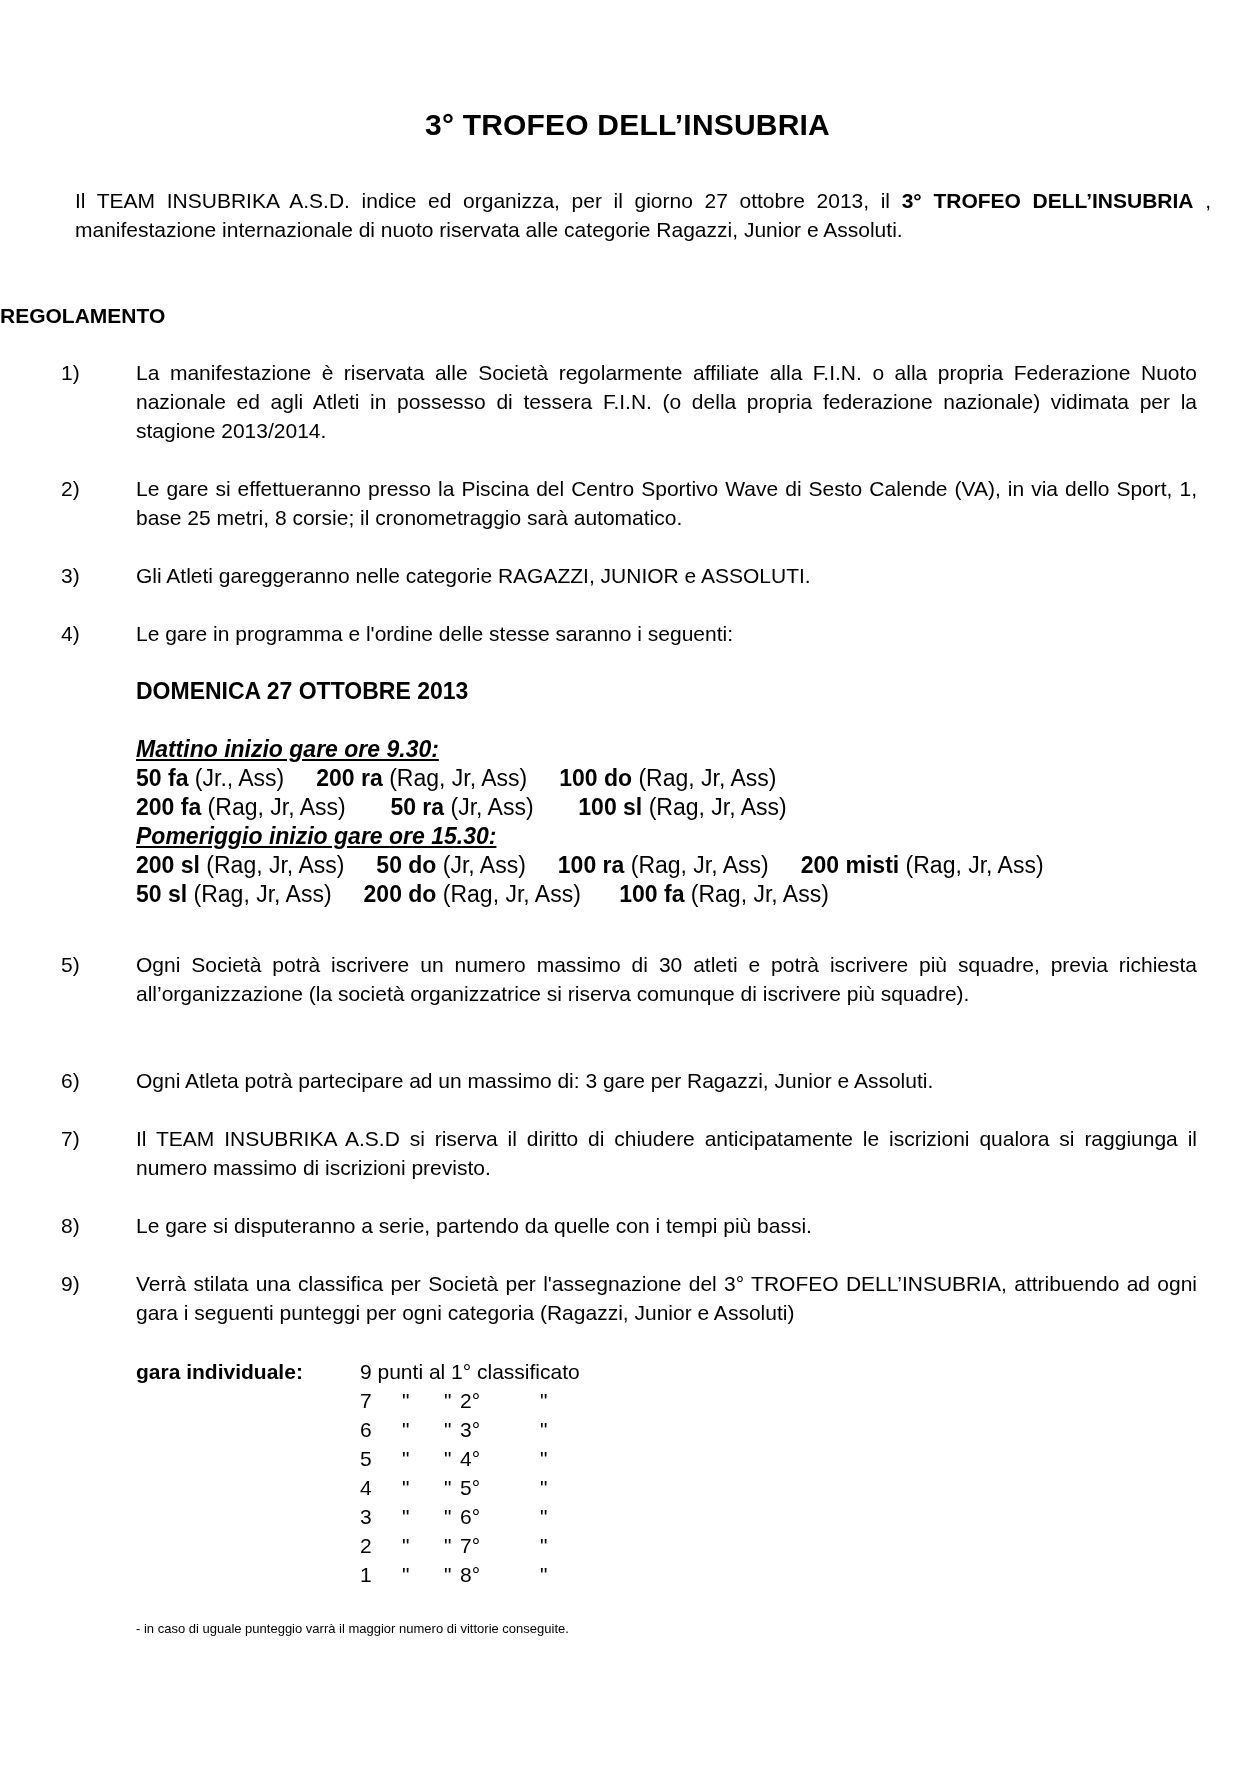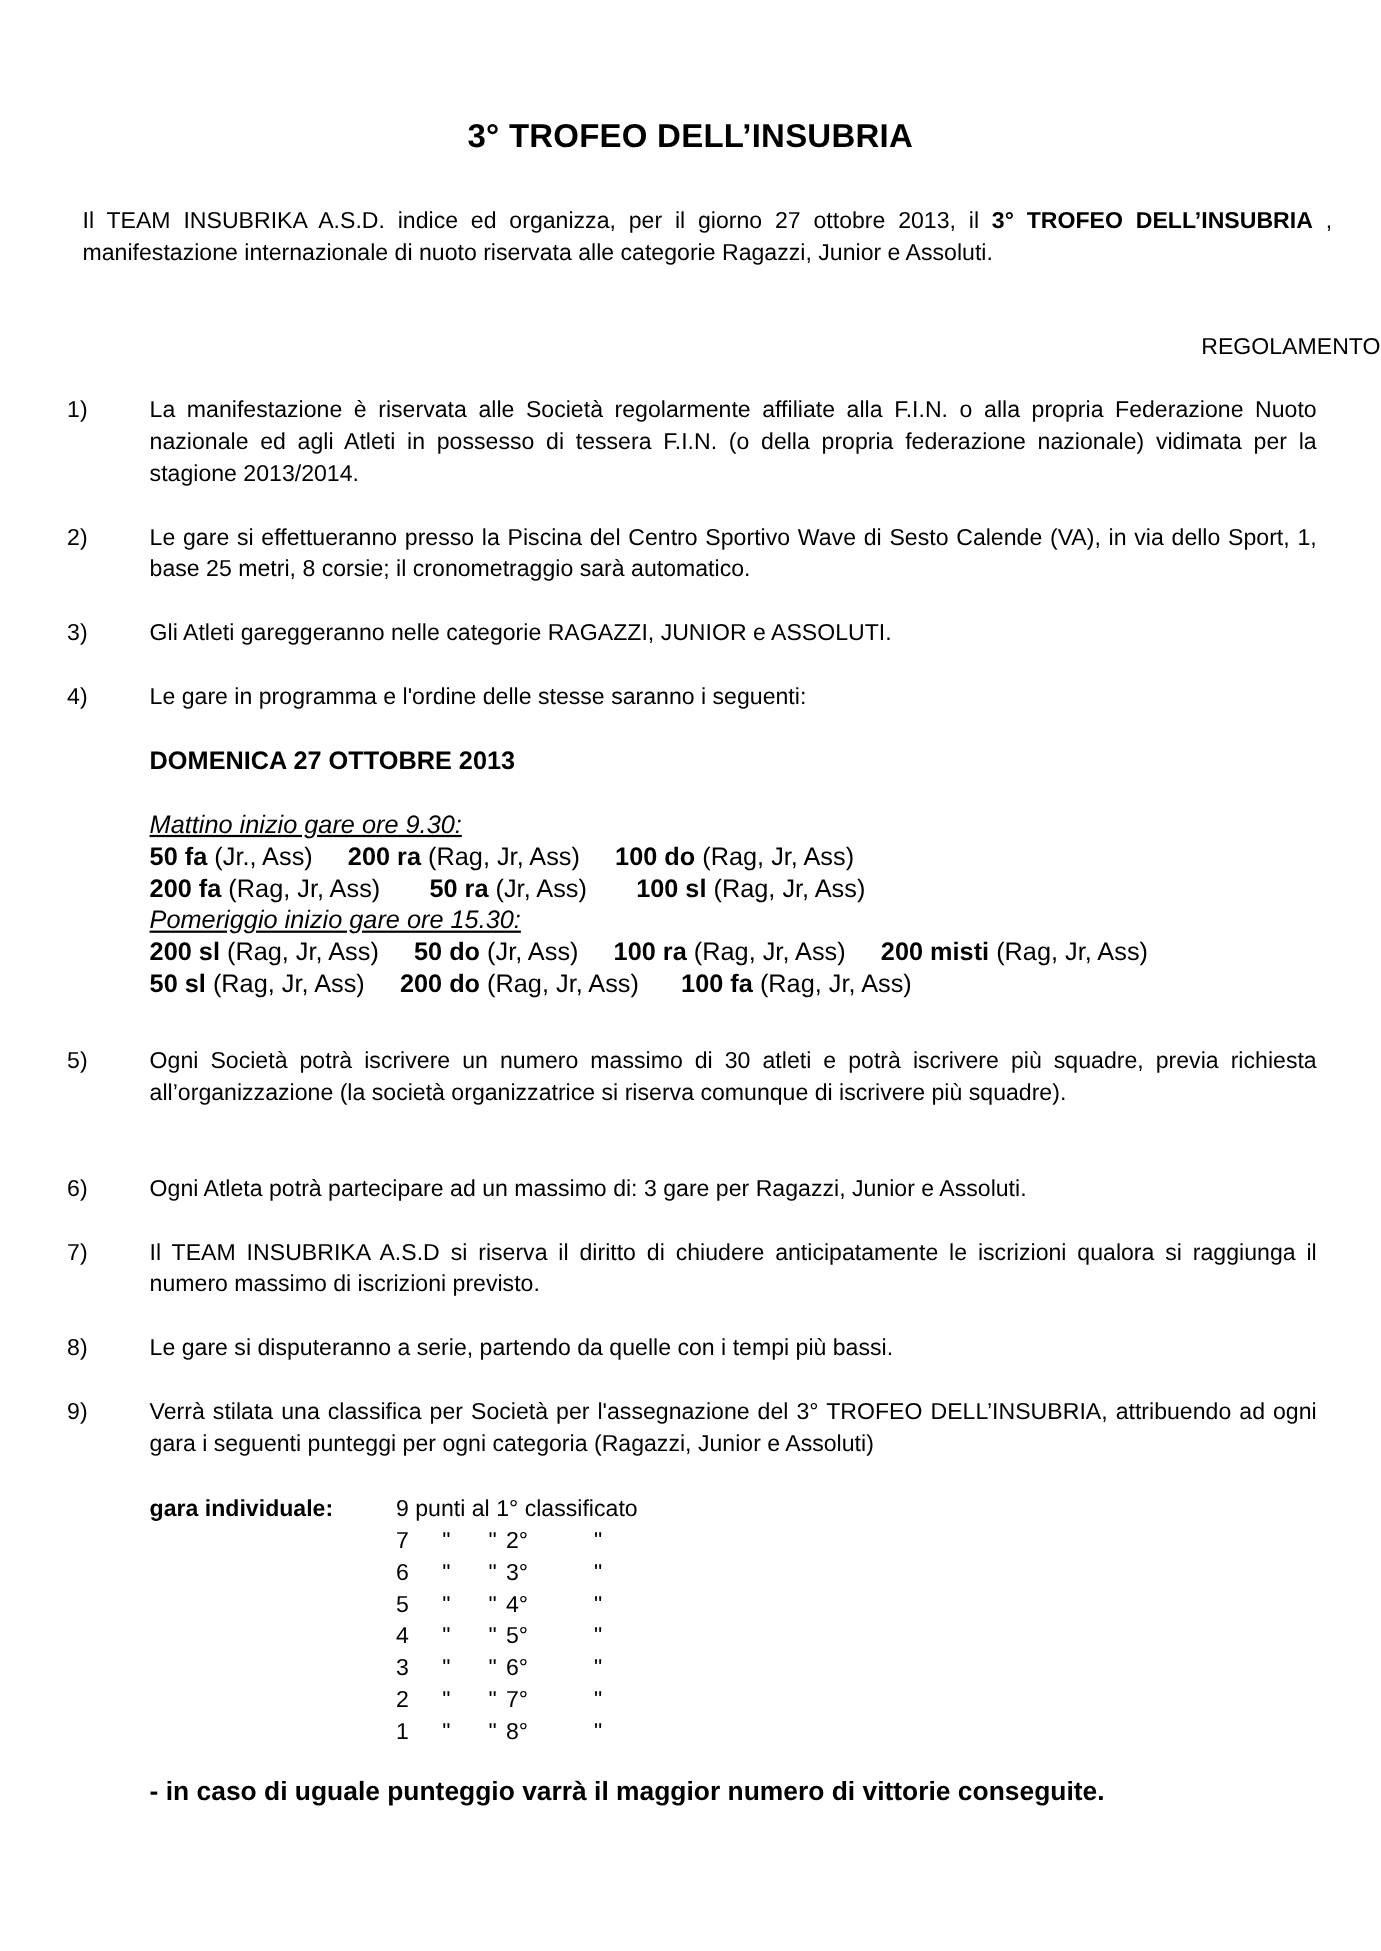--- a/index.html
+++ b/index.html
@@ -11,42 +11,42 @@
   .title {
     position: absolute; top: 108px; left: 0; width: 1255px; text-align: center;
     font-weight: bold; font-size: 30px; letter-spacing: 0.2px;
   }
   .intro {
     position: absolute; top: 186px; left: 75px; width: 1136px;
     text-align: justify; line-height: 29px; font-size: 21px;
   }
   .intro b { font-weight: bold; }
   .section-heading {
-    position: absolute; top: 304px; left: 0; width: 1255px; text-align: right;
-    font-weight: normal; font-size: 21px;
+    position: absolute; top: 304px; left: 0; width: 1255px; text-align: left;
+    font-weight: bold; font-size: 21px;
   }
   .item { position: absolute; left: 61px; width: 1136px; font-size: 21px; line-height: 29px; }
   .item .num { position: absolute; left: 0; top: 0; width: 60px; }
   .item .txt { margin-left: 75px; text-align: justify; text-align-last: left; }
   .sched { position: absolute; left: 136px; width: 1000px; font-size: 23px; line-height: 29px; }
   .sched .hd { font-weight: bold; }
-  .sched .sub { font-style: italic; text-decoration: underline; }
+  .sched .sub { font-style: italic; text-decoration: underline; font-weight: bold; }
   .sched .row { white-space: pre; }
   .sched .row b { font-weight: bold; }
   .sched .ev { display: inline-block; }
   .points { position: absolute; left: 136px; top: 1357px; font-size: 21px; line-height: 29px; }
   .points .lbl { position: absolute; left: 0; top: 0; white-space: nowrap; font-weight: bold; }
   .points .grid { position: absolute; left: 224px; top: 0; white-space: nowrap; text-decoration: underline; }
   .points .prow { height: 29px; position: relative; width: 400px; }
   .points .c1 { position: absolute; left: 0; }
   .points .c2 { position: absolute; left: 42px; }
   .points .c3 { position: absolute; left: 84px; }
   .points .c4 { position: absolute; left: 100px; }
   .points .c5 { position: absolute; left: 180px; }
-  .note { position: absolute; left: 136px; top: 1614px; font-size: 24px; line-height: 29px; font-weight: bold; }
+  .note { position: absolute; left: 136px; top: 1614px; font-size: 13px; line-height: 29px; }
 </style>
 </head>
 <body>
 
 <div class="page">
 
   <div class="title">3° TROFEO DELL’INSUBRIA</div>
 
   <div class="intro"><span>Il TEAM INSUBRIKA A.S.D.  indice ed organizza, per il giorno 27 ottobre 2013, il </span><b>3° TROFEO DELL’INSUBRIA</b><span> , manifestazione internazionale di nuoto riservata alle categorie Ragazzi, Junior e Assoluti.</span></div>
 

